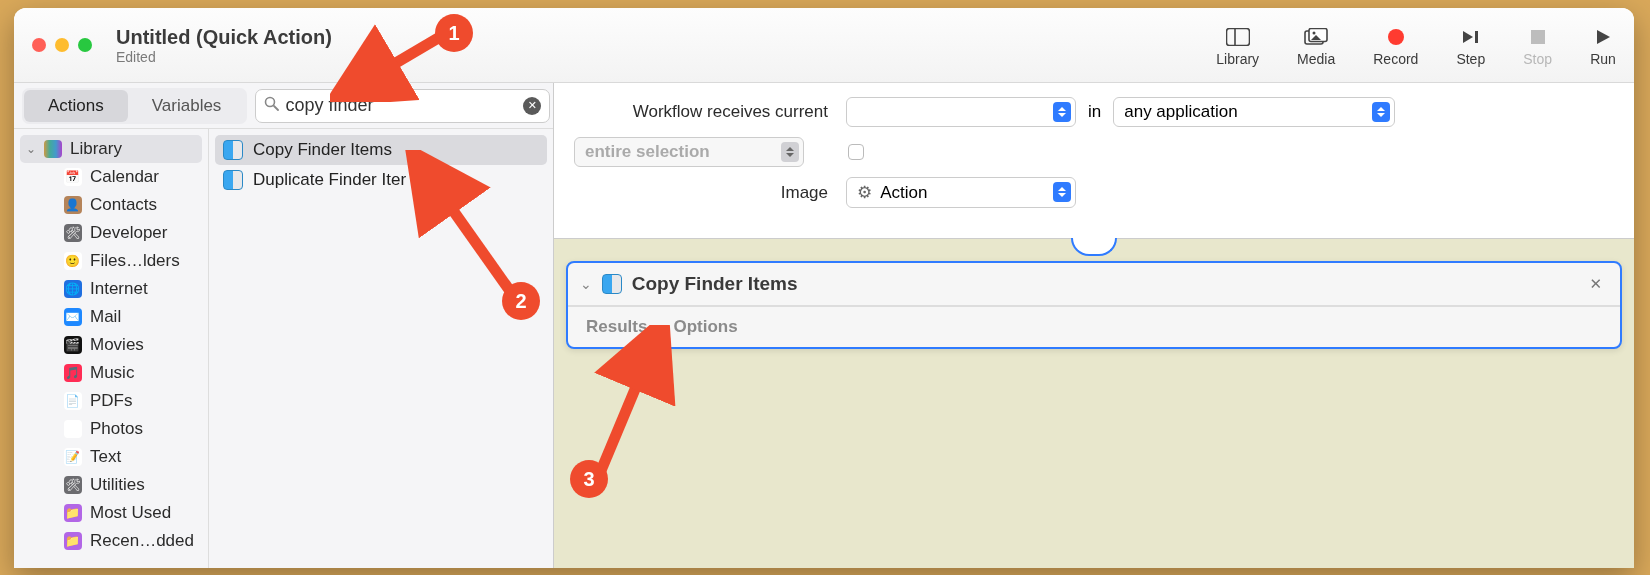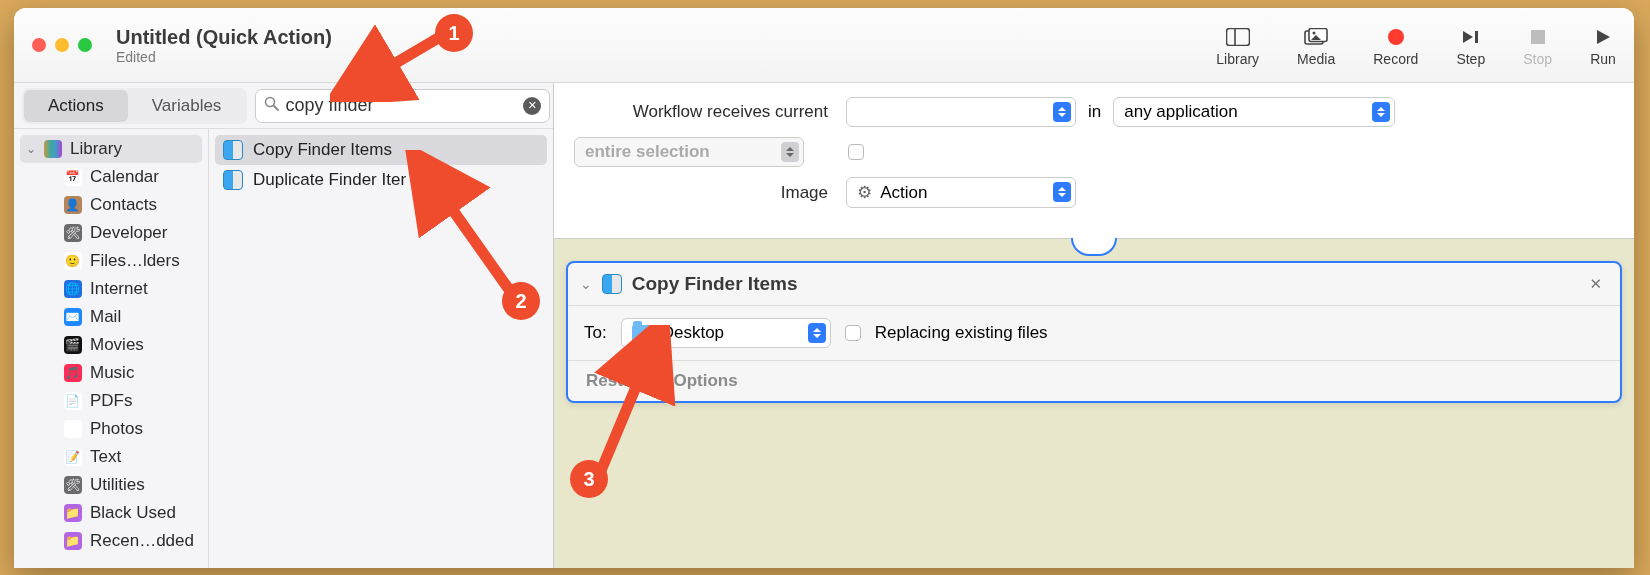--- a/index.html
+++ b/index.html
@@ -228,21 +228,21 @@
                 <span>Text</span>
               </div>
               <div class="row">
                 <span style="width:10px"></span>
                 <span class="icon16" style="background:#6b6b6f">🛠</span>
                 <span>Utilities</span>
               </div>
               <div class="row">
                 <span style="width:10px"></span>
                 <span class="icon16" style="background:#b266e6">📁</span>
-                <span>Black Used</span>
+                <span>Most Used</span>
               </div>
               <div class="row">
                 <span style="width:10px"></span>
                 <span class="icon16" style="background:#b266e6">📁</span>
                 <span>Recen…dded</span>
               </div>
             </div>
         </div>
         <div class="results" id="reslist">
             <div class="row sel">
@@ -289,30 +289,20 @@
       </div>
 
       <div class="canvas">
         <div class="notch"></div>
         <div class="action-card">
           <div class="ac-head">
             <span class="chev">⌄</span>
             <span class="finder-icon"></span>
             <span class="title">Copy Finder Items</span>
             <span class="cls">✕</span>
-          </div>
-          <div class="ac-body">
-            <span>To:</span>
-            <div class="sel-box" style="width:210px">
-              <span class="folder-icon"></span>
-              <span>Desktop</span>
-              <span class="sel-arrow"></span>
-            </div>
-            <span class="checkbox"></span>
-            <span>Replacing existing files</span>
           </div>
           <div class="ac-foot">
             <span>Results</span>
             <span>Options</span>
           </div>
         </div>
       </div>
     </div>
   </div>
 </div>

